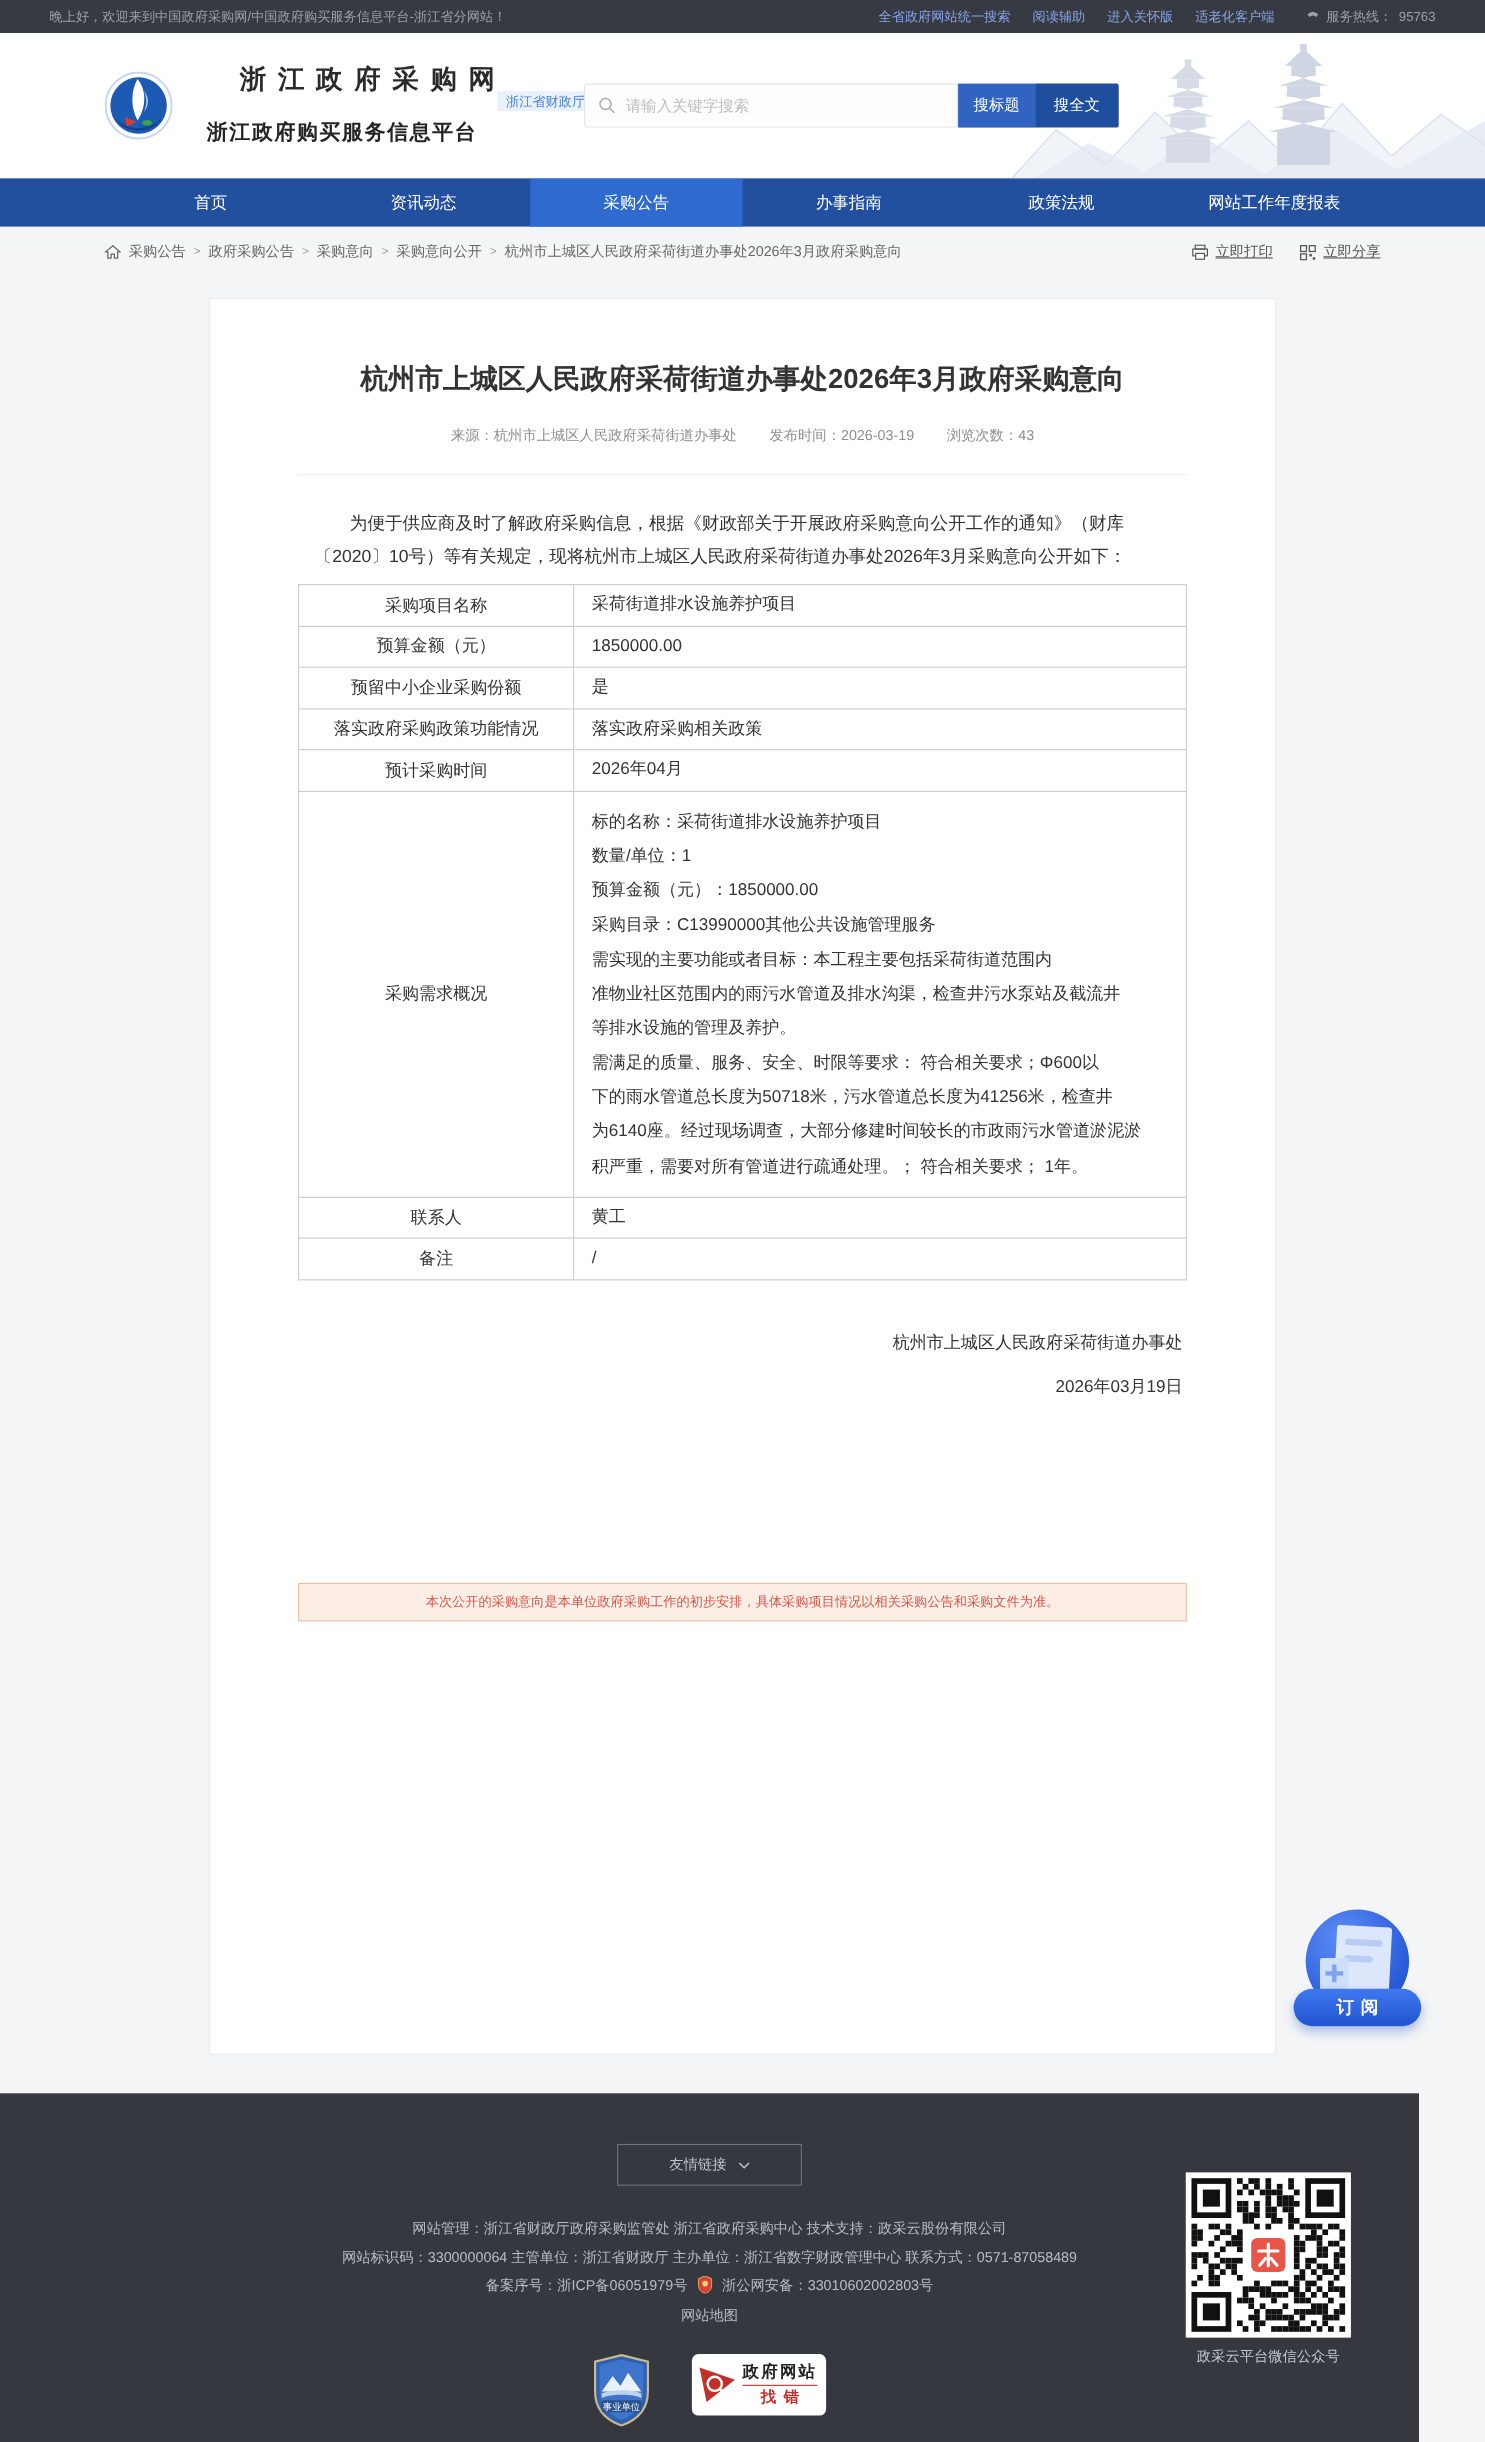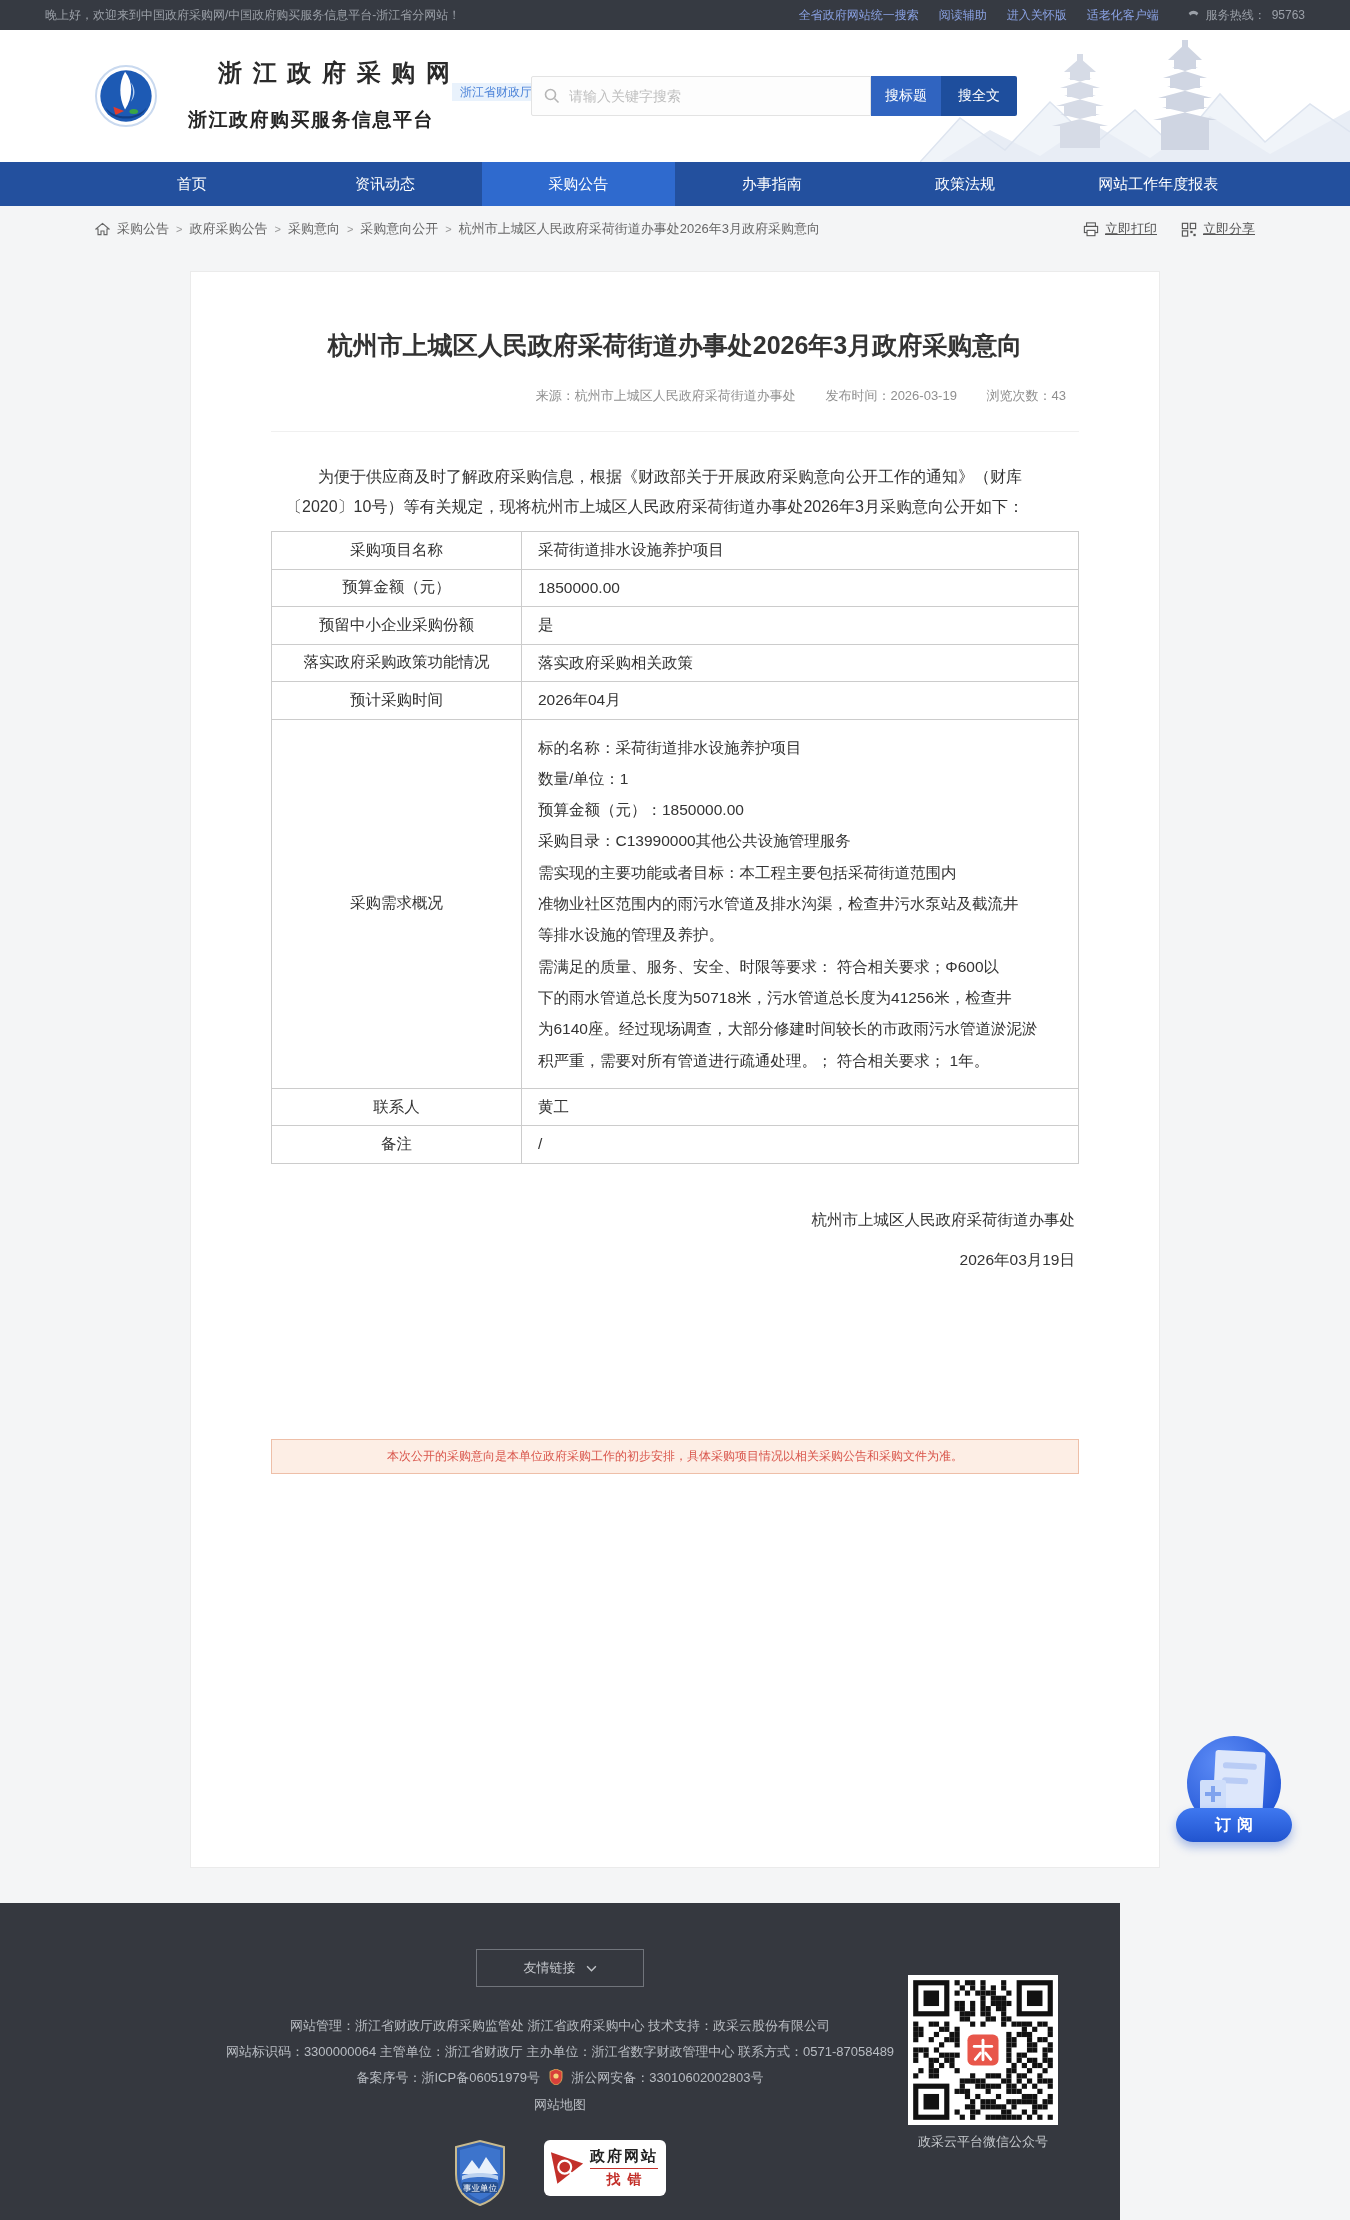--- a/index.html
+++ b/index.html
@@ -39,21 +39,21 @@
   .crumb-row { width:1160px; margin:0 auto; height:46px; display:flex; align-items:center; justify-content:space-between; font-size:13px; color:#666; }
   .crumbs { display:flex; align-items:center; gap:7px; }
   .crumb { cursor:pointer; white-space:nowrap; }
   .crumb-sep { color:#999; font-size:11px; }
   .crumb-actions { display:flex; align-items:center; gap:24px; color:#555;text-decoration:underline; }
   .crumb-action { display:flex; align-items:center; gap:6px; cursor:pointer; }
 
   
   .card { width:970px; height:1597px; margin:19px auto 0; background:#fff; border:1px solid #ebebeb; padding:56px 80px 0; }
   .article-title { font-size:25px; font-weight:bold; color:#333; text-align:center; line-height:1.4; margin-bottom:24px; }
-  .article-meta { text-align:right; font-size:13px; color:#8f8f8f; padding-bottom:26px; border-bottom:1px solid #f0f0f0; }
+  .article-meta { text-align:center; font-size:13px; color:#8f8f8f; padding-bottom:26px; border-bottom:1px solid #f0f0f0; }
   .meta-item { margin:0 13px; white-space:nowrap; }
   .intro { font-size:16px; color:#333; line-height:1.85; text-indent:2em; margin:30px 15px 10px; }
   .info-table { width:100%; border-collapse:collapse; }
   .info-table td { border:1px solid #ccc; font-size:15.5px; color:#333; }
   .info-table td.lbl { width:250px; text-align:center; padding:7px 6px; }
   .info-table td.val { padding:7px 16px; line-height:1.45; }
   .info-table td.val.pre { white-space:pre-line; line-height:2.02; padding:12px 16px; }
   .signoff { text-align:right; font-size:15.5px; color:#333; margin-top:46px; padding-right:4px; }
   .signoff-date { margin-top:19px; }
   .notice { margin-top:168px; background:#fdeee5; border:1px solid #eebfa8; color:#d9554b; font-size:12px; text-align:center; padding:8px 10px; }
@@ -64,21 +64,21 @@
   .sub-doc { position:absolute; left:27px; top:15px; width:50px; height:64px; background:#dde7fb; border-radius:3px; transform:rotate(3deg); }
   .sub-doc i { display:block; height:6px; background:#b9ccf5; border-radius:3px; margin:12px 8px 0; }
   .sub-doc i + i { width:26px; margin-top:9px; }
   .sub-plus { position:absolute; left:13px; top:44px; width:26px; height:36px; background:#cfdefa; border-radius:2px; }
   .sub-plus:before, .sub-plus:after { content:""; position:absolute; background:#7fa3ee; }
   .sub-plus:before { left:11px; top:6px; width:4px; height:16px; }
   .sub-plus:after { left:5px; top:12px; width:16px; height:4px; }
   .sub-pill { position:relative; margin-top:-22px; height:34px; border-radius:17px; background:linear-gradient(#3f78f0,#2154cf); color:#fff; font-size:16px; font-weight:bold; letter-spacing:6px; padding-left:6px; display:flex; align-items:center; justify-content:center; box-shadow:0 5px 10px rgba(30,80,200,.35); }
 
   
-  .footer { position:absolute; left:0; top:1903px; width:1120px; height:317px; background:#35383f; color:#b9bdc3; }
+  .footer { position:absolute; left:0; top:1903px; width:1290px; height:317px; background:#35383f; color:#b9bdc3; }
   .friend { width:168px; height:38px; margin:46px auto 0; border:1px solid #70747b; display:flex; align-items:center; justify-content:center; gap:10px; font-size:13px; color:#c2c5ca; cursor:pointer; }
   .footer-lines { text-align:center; font-size:13px; margin-top:26px; }
   .f-line { line-height:26px; white-space:nowrap; }
   .emblem-ic { display:inline-block; vertical-align:-3px; margin:0 5px; }
   .sitemap { text-align:center; font-size:13px; line-height:26px; margin-top:1px; cursor:pointer; }
   .badges { display:flex; justify-content:center; align-items:flex-start; gap:38px; margin-top:22px; }
   .find-badge { width:122px; height:56px; background:#fff; border-radius:6px; display:flex; align-items:center; gap:5px; padding:5px 8px 5px 6px; cursor:pointer; }
   .find-texts { flex:1; text-align:center; }
   .find-title { color:#222; font-size:15px; font-weight:bold; letter-spacing:2px; white-space:nowrap; }
   .find-sub { color:#c3302a; font-size:14px; font-weight:bold; letter-spacing:7px; border-top:1px solid #c3302a; margin-top:2px; padding-top:2px; padding-left:7px; white-space:nowrap; }

